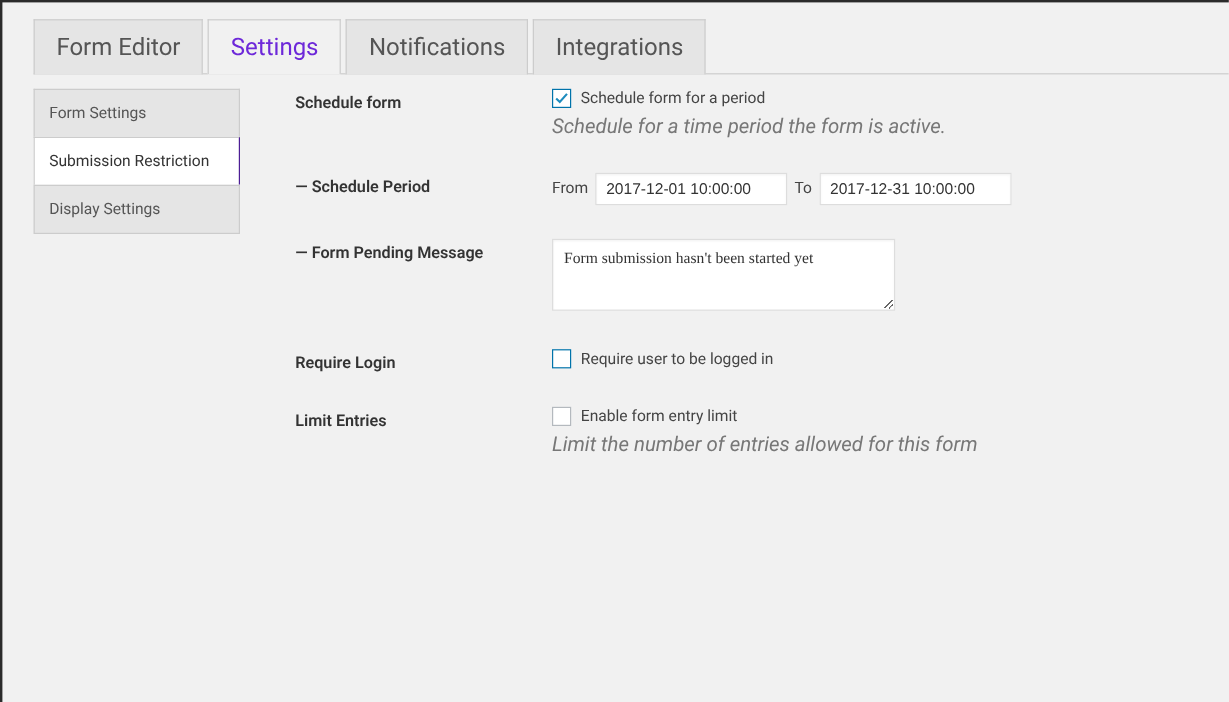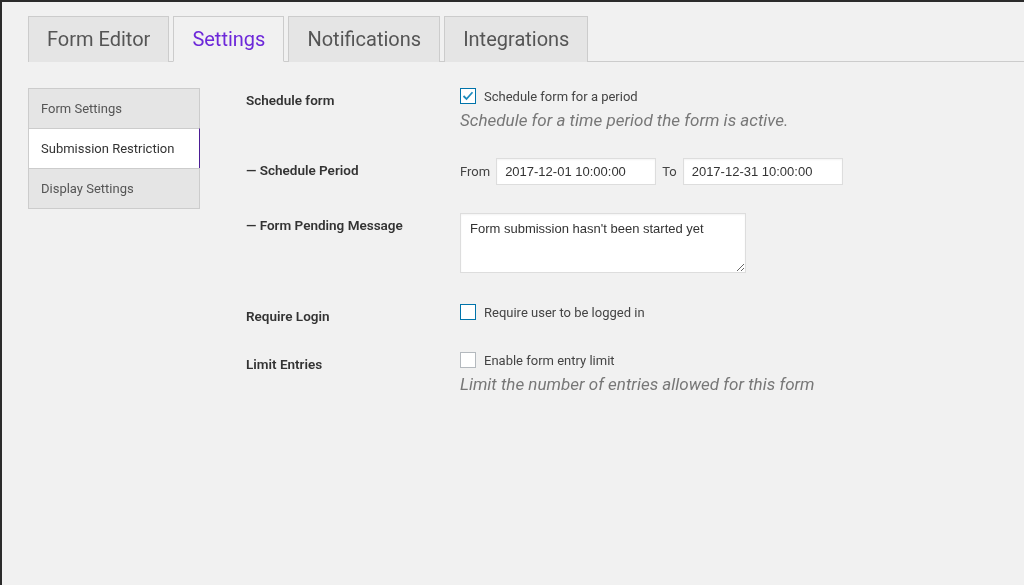--- a/index.html
+++ b/index.html
@@ -37,21 +37,21 @@
       cursor: pointer;
       margin-bottom: -1px;
     }
     .top-tab.active {
       background: #f1f1f1;
       border-bottom: 1px solid #f1f1f1;
       color: #6d28d9;
     }
     .content-wrap {
       display: flex;
-      margin-top: 26px;
+      margin-top: 12px;
     }
     .side-nav {
       width: 172px;
       flex-shrink: 0;
     }
     .side-item {
       padding: 12px 12px;
       background: #e5e5e5;
       border: 1px solid #ccc;
       border-bottom: none;
@@ -132,21 +132,21 @@
     }
     .textarea {
       border: 1px solid #ddd;
       background: #fff;
       padding: 7px 9px;
       font-size: 13px;
       width: 286px;
       height: 60px;
       resize: both;
       color: #333;
-      font-family: Liberation Sans, sans-serif;
+      font-family: Liberation Serif, serif;
       box-shadow: inset 0 1px 2px rgba(0,0,0,0.05);
     }
     .inline-row {
       display: flex;
       align-items: center;
     }
   </style>
 </head>
 <body>
 

